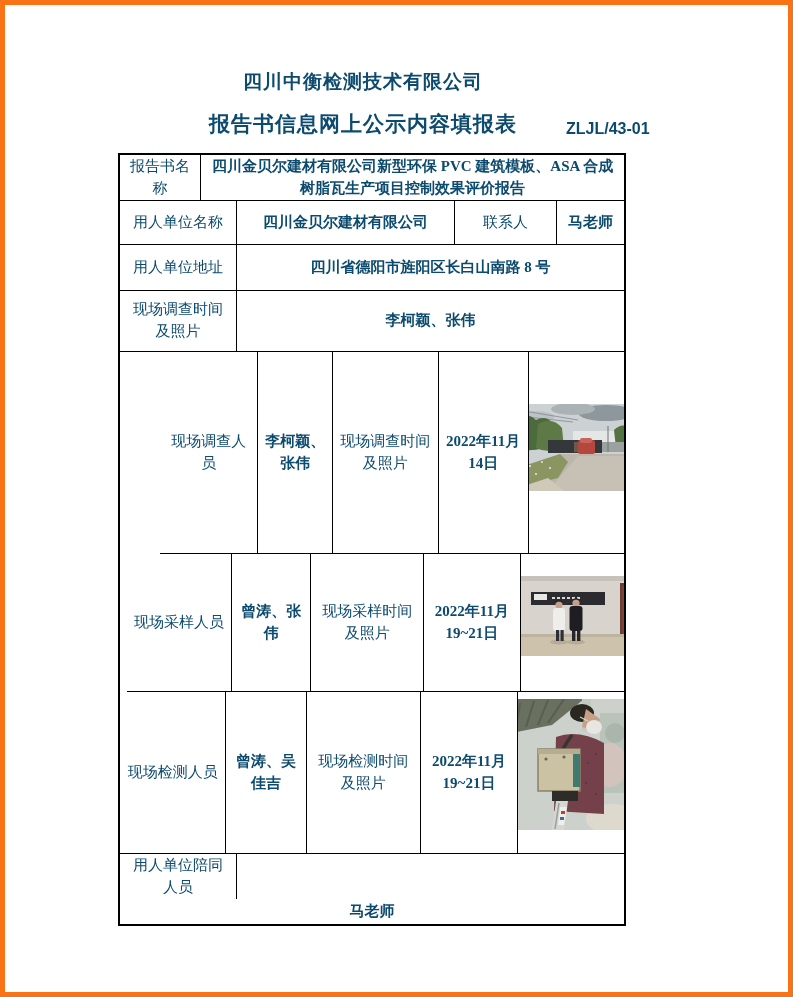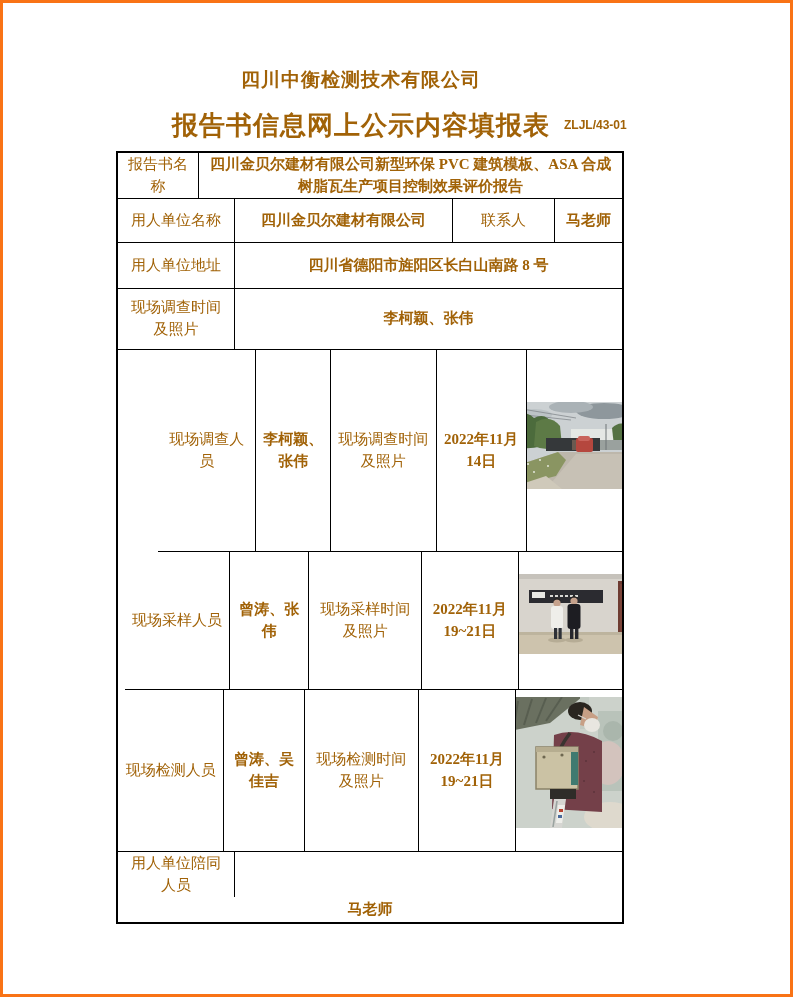--- a/index.html
+++ b/index.html
@@ -1,30 +1,30 @@
 <!DOCTYPE html>
 <html><head>
 <meta charset="utf-8">
 <style>
   html,body { margin:0; padding:0; background:#fff; }
   .page {
     position:relative; width:793px; height:997px; background:#ffffff;
-    font-family:"Liberation Serif","DejaVu Serif",serif; color:#a16207;
-    box-sizing:border-box; border:3px solid #f97316; overflow:hidden;
+    font-family:"Liberation Serif","DejaVu Serif",serif; color:#0c4a6e;
+    box-sizing:border-box; border:5px solid #f97316; overflow:hidden;
   }
   .company-title {
     position:absolute; left:113px; top:64px; width:490px;
     text-align:center; font-size:19px; font-weight:bold; letter-spacing:1px;
   }
   .form-title {
     position:absolute; left:113px; top:105px; width:490px;
-    text-align:center; font-size:26px; font-weight:bold; letter-spacing:1px;
+    text-align:center; font-size:21px; font-weight:bold; letter-spacing:1px;
   }
   .form-code {
-    position:absolute; left:561px; top:115px; font-size:12px; font-weight:bold;
+    position:absolute; left:561px; top:115px; font-size:16px; font-weight:bold;
     font-family:"Liberation Sans","DejaVu Sans",sans-serif;
   }
   .tbl {
     position:absolute; left:113px; top:148px; width:508px;
     border:2px solid #000; box-sizing:border-box; background:#fff;
   }
   .tr { display:flex; box-sizing:border-box; }
   .td {
     box-sizing:border-box; border-right:1.5px solid #000; border-bottom:1.5px solid #000;
     display:flex; flex-direction:column; align-items:center; justify-content:center;

